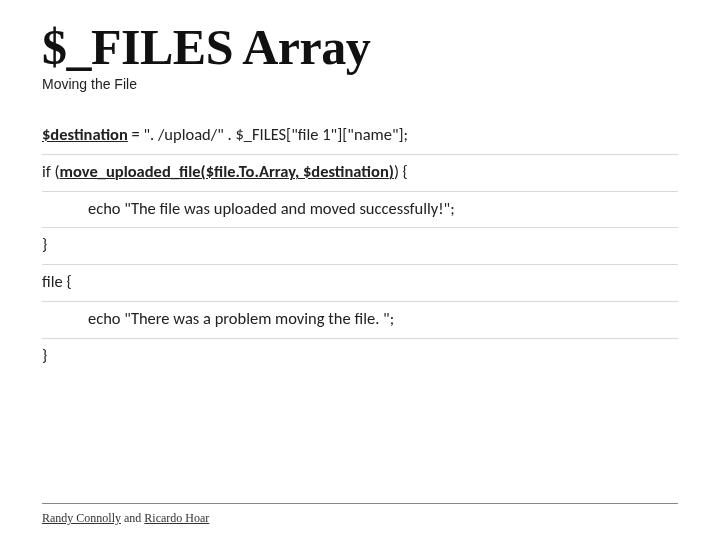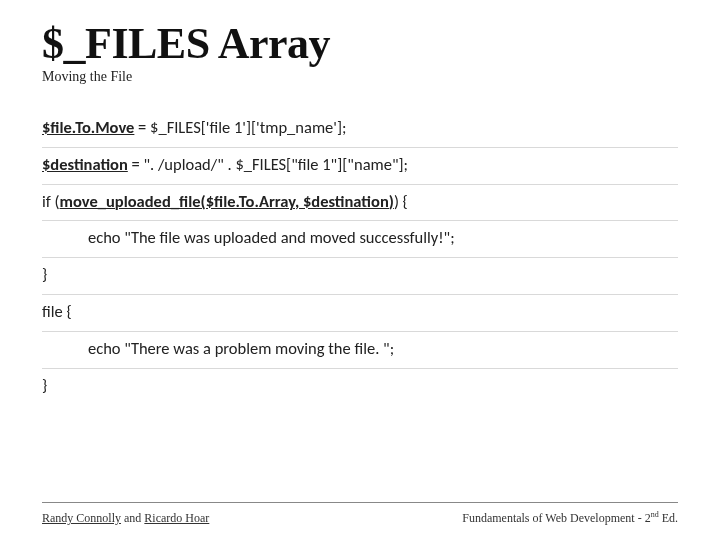--- a/index.html
+++ b/index.html
@@ -14,28 +14,28 @@
   }
   .slide {
     position: relative;
     width: 720px;
     height: 540px;
     box-sizing: border-box;
     padding: 16px 42px 22px 42px;
   }
   .title {
     font-family: "Times New Roman", Times, serif;
-    font-size: 44px;
+    font-size: 50px;
     font-weight: 700;
     letter-spacing: -0.5px;
     margin: 2px 0 0 0;
     color: #111;
   }
   .subtitle {
-    font-family: Liberation Serif, serif;
+    font-family: Liberation Sans, sans-serif;
     font-size: 14px;
     color: #222;
     margin-top: 0px;
   }
   .codeblock {
     margin-top: 26px;
     font-size: 16.5px;
     line-height: 1.2;
     color: #222;
   }
@@ -76,23 +76,20 @@
 </head>
 <body>
 
 <div class="slide">
 
   <div class="title">$_FILES Array</div>
   <div class="subtitle">Moving the File</div>
 
   <div class="codeblock">
 
-    <div class="line">
-      <span class="b u">$file.To.Move</span><span> = $_FILES['file 1']['tmp_name'];</span>
-    </div>
 
     <div class="line">
       <span class="b u">$destination</span><span> = ". /upload/" . $_FILES["file 1"]["name"];</span>
     </div>
 
     <div class="line">
       <span>if (</span><span class="b u">move_uploaded_file($file.To.Array, $destination)</span><span>) {</span>
     </div>
 
     <div class="line indent">echo "The file was uploaded and moved successfully!";</div>
@@ -105,18 +102,15 @@
 
     <div class="line last">}</div>
 
   </div>
 
   <div class="footer">
     <div class="rule"></div>
     <div class="left">
       <span class="name1">Randy Connolly</span><span> and </span><span class="name2">Ricardo Hoar</span>
     </div>
-    <div class="right">
-      <span>Fundamentals of Web Development - 2</span><sup>nd</sup><span> Ed.</span>
-    </div>
   </div>
 
 </div>
 
 </body></html>

